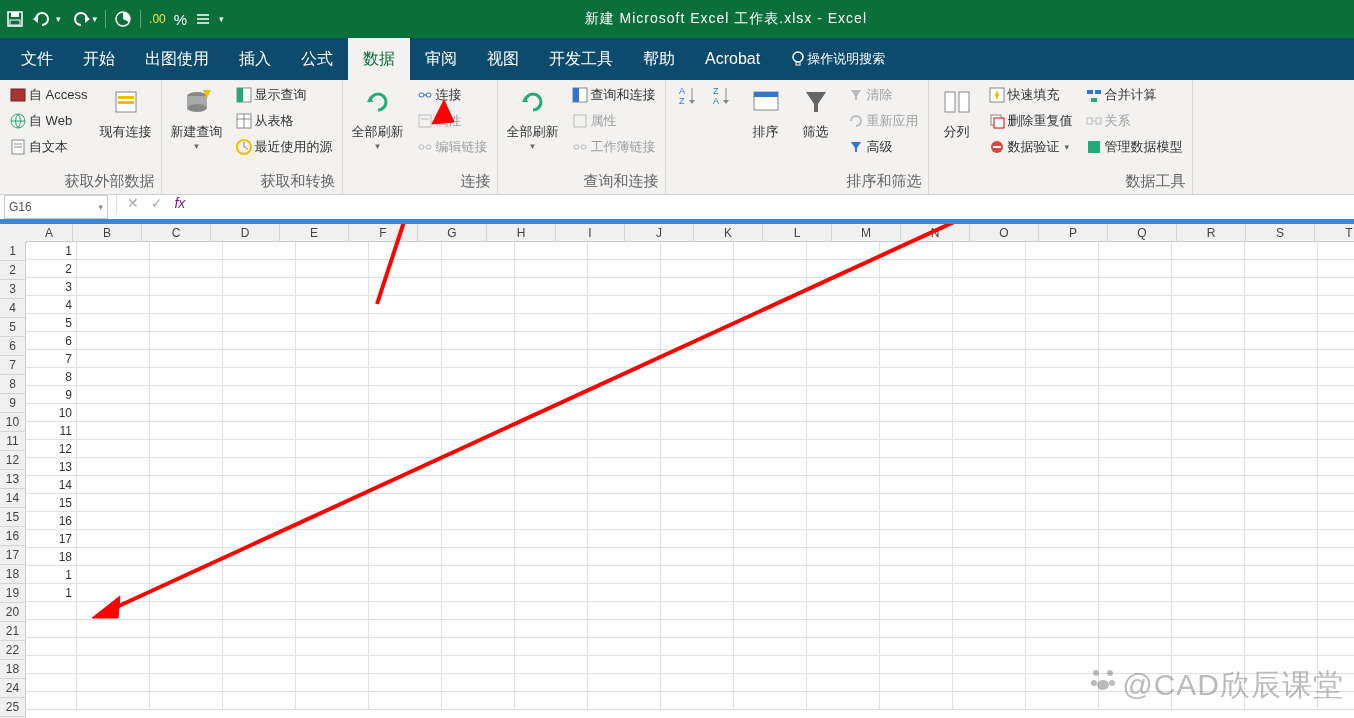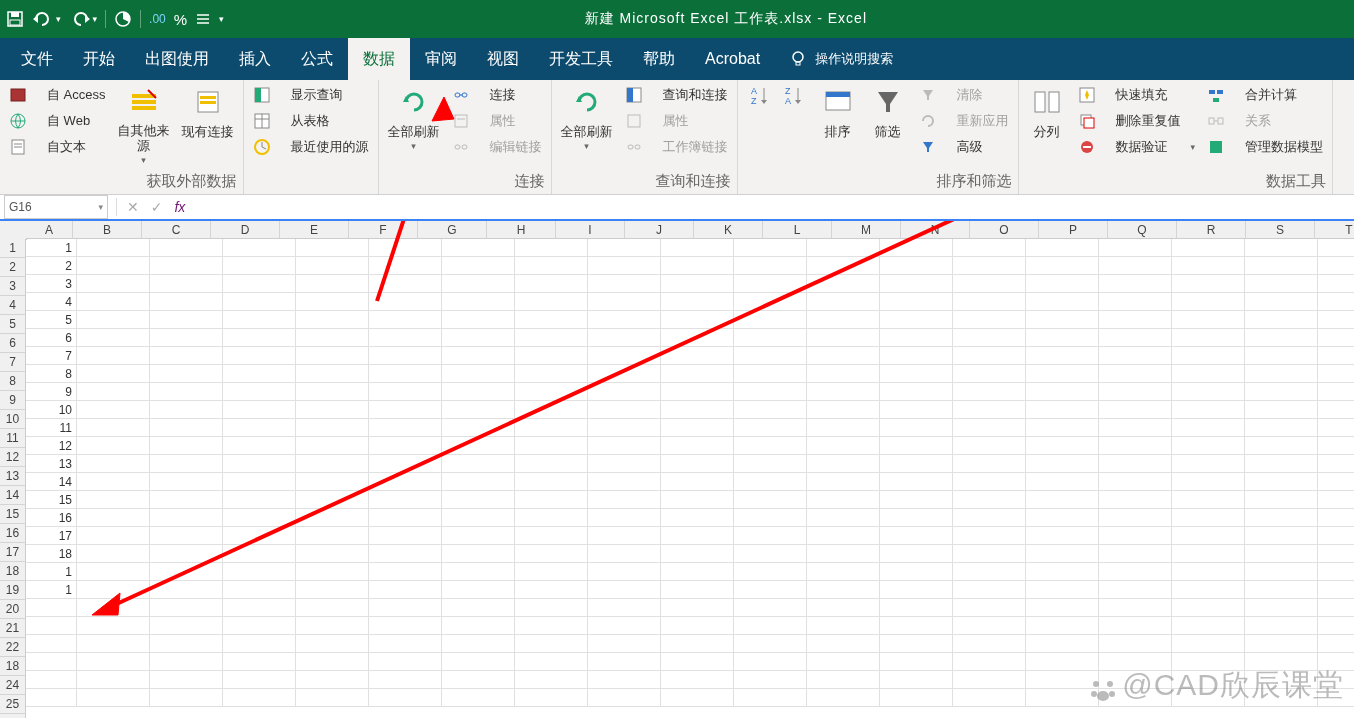--- a/index.html
+++ b/index.html
@@ -5,52 +5,52 @@
 html,body{margin:0;padding:0;font-family:"Microsoft YaHei","Segoe UI",sans-serif;font-size:13px;background:#fff;overflow:hidden;width:1354px;height:718px;color:#333}
 .titlebar{height:38px;background:#0b6f3a;color:#fff;display:flex;align-items:center;padding:0 6px}
 .qat{display:flex;align-items:center;gap:8px}
 .qat .sep{width:1px;height:18px;background:rgba(255,255,255,.35)}
 .qat-btn{display:flex;align-items:center;gap:2px;cursor:pointer}
 .qat-btn svg{display:block}
 .title-text{flex:1;text-align:center;font-size:14px;letter-spacing:1px;padding-right:120px}
 .tabs-row{height:42px;background:#0c4a6e;display:flex;align-items:stretch;padding:0 6px}
 .tab{color:#fff;font-size:16px;padding:0 15px;display:flex;align-items:center;cursor:pointer}
 .tab.active{background:#f3f2f1;color:#0b6f3a}
-.tell-me{display:flex;align-items:center;gap:8px;color:#fff;padding:0 14px;cursor:text}
+.tell-me{display:flex;align-items:center;color:#fff;padding:0 14px;cursor:text}
 .tell-me svg{display:block}
 .ribbon{height:114px;background:#f3f2f1;border-bottom:1px solid #d0d0d0;display:flex}
 .group{border-right:1px solid #d8d8d8;display:flex;flex-direction:column;padding:2px 6px 0}
 .group-body{flex:1;display:flex;align-items:flex-start;gap:6px}
 .group-title{text-align:right;font-size:15px;color:#666;padding:3px 0}
 .big-btn{display:flex;flex-direction:column;align-items:center;justify-content:flex-start;width:58px;height:86px;cursor:pointer;text-align:center;font-size:13px;line-height:15px}
 .big-btn .ic{height:40px;display:flex;align-items:center;justify-content:center}
 .big-btn .lbl{margin-top:2px}
 .big-btn .drop::after{content:"▾";font-size:9px;color:#666;display:block}
-.small-btn{display:flex;align-items:center;gap:20px;font-size:13px;height:26px;padding:0 3px;cursor:pointer}
+.small-btn{display:flex;align-items:center;gap:2px;font-size:13px;height:26px;padding:0 3px;cursor:pointer}
 .small-btn.disabled{color:#a0a0a0}
 .stack{display:flex;flex-direction:column;justify-content:flex-start}
-.namebox-row{height:24px;border-bottom:2px solid #3b82f6;display:flex;align-items:center;background:#fff}
+.namebox-row{height:24px;border-bottom:5px solid #3b82f6;display:flex;align-items:flex-start;background:#fff}
 .name-box{width:94px;height:22px;border:1px solid #ccc;margin:0 4px;font-size:12px;display:flex;align-items:center;padding:0 4px;color:#555}
 .name-box .dd{margin-left:auto;color:#888;font-size:9px}
 .fx-sep{width:1px;height:18px;background:#ddd;margin:0 4px}
 .fx-btn{color:#aaa;padding:0 6px;font-size:14px}
 .fx-italic{font-style:italic;color:#701a75}
 .formula-bar{flex:1;height:22px;padding:0 6px}
 .sheet-area{position:relative;background:#fff}
 .corner{position:absolute;top:0;left:0;width:26px;height:18px;background:#f0f0f0;border-right:1px solid #ccc;border-bottom:1px solid #ccc}
 .col-headers{position:absolute;top:0;left:26px;right:0;height:18px;display:flex}
 .col-h{width:68px;border-right:1px solid #d4d4d4;border-bottom:1px solid #ccc;background:#f0f0f0;font-size:12px;text-align:center;line-height:18px;color:#444;flex:none}
 .col-h.first{width:46px}
 .row-headers{position:absolute;top:18px;left:0;width:26px}
 .row-h{height:18px;border-bottom:1px solid #d4d4d4;border-right:1px solid #ccc;background:#f0f0f0;font-size:12px;text-align:center;line-height:18px;color:#444}
 .cells{position:absolute;top:18px;left:26px;right:0}
 .cell-row{display:flex;height:18px}
 .cell{width:68px;border-right:1px solid #e0e0e0;border-bottom:1px solid #e0e0e0;font-size:12px;line-height:18px;padding-right:4px;text-align:right;flex:none}
 .cell.first{width:46px}
-.watermark{position:absolute;right:10px;bottom:12px;font-size:30px;color:rgba(120,120,120,.5);font-weight:400;letter-spacing:1px;display:flex;align-items:flex-end;gap:4px}
+.watermark{position:absolute;right:10px;bottom:12px;font-size:30px;color:rgba(120,120,120,.5);font-weight:400;letter-spacing:1px;display:flex;align-items:flex-start;gap:4px}
 .arrows{position:absolute;top:0;left:0;pointer-events:none}
 .arrows line, .arrows polygon{stroke:#ff0000;fill:#ff0000}
 .ic-box{width:32px;height:32px}
 </style>
 </head>
 <body>
 
 <div class="titlebar">
   <div class="qat">
     <span class="qat-btn">
@@ -75,21 +75,21 @@
         <span style="font-size:9px;color:#fff">▾</span>
       </span>
     <span class="sep"></span>
     <span class="qat-btn">
         <svg width="18" height="18">
           <circle cx="9" cy="9" r="7" fill="none" stroke="#fff" stroke-width="1.5"></circle>
           <path d="M9 9 L9 2 A7 7 0 0 1 15 12 Z" fill="#fff"></path>
         </svg>
       </span>
     <span class="sep"></span>
-    <span class="qat-btn" style="color:#7dd3fc;font-size:12px">.00</span>
+    <span class="qat-btn" style="color:#fde047;font-size:12px">.00</span>
     <span class="qat-btn" style="color:#fff;font-size:15px">%</span>
     <span class="qat-btn">
         <svg width="16" height="14">
           <line x1="2" y1="3" x2="14" y2="3" stroke="#fff" stroke-width="1.5"></line>
           <line x1="2" y1="7" x2="14" y2="7" stroke="#fff" stroke-width="1.5"></line>
           <line x1="2" y1="11" x2="14" y2="11" stroke="#fff" stroke-width="1.5"></line>
         </svg>
       </span>
     <span class="qat-btn" style="color:#fff;font-size:9px">▾</span>
   </div>
@@ -143,45 +143,45 @@
               <rect x="3" y="2" width="12" height="14" fill="#fff" stroke="#888"></rect>
               <line x1="5" y1="6" x2="13" y2="6" stroke="#888"></line>
               <line x1="5" y1="9" x2="13" y2="9" stroke="#888"></line>
             </svg>
             <span>自文本</span>
           </div>
       </div>
       <div class="big-btn">
           <div class="ic">
             <svg class="ic-box">
-              <rect x="4" y="14" width="24" height="4" fill="#f0c000"></rect>
-              <rect x="4" y="20" width="24" height="4" fill="#f0c000"></rect>
-              <rect x="4" y="8" width="24" height="4" fill="#f0c000"></rect>
-              <path d="M20 4 L28 12" stroke="#d00" stroke-width="2"></path>
-            </svg>
-          </div>
-          <span class="lbl">自其他来源</span>
-          <span class="drop"></span>
-        </div>
-      <div class="big-btn">
-          <div class="ic">
-            <svg class="ic-box">
               <rect x="6" y="6" width="20" height="20" fill="#fff" stroke="#888"></rect>
               <rect x="8" y="10" width="16" height="3" fill="#f0c000"></rect>
               <rect x="8" y="15" width="16" height="3" fill="#f0c000"></rect>
             </svg>
           </div>
           <span class="lbl">现有连接</span>
         </div>
     </div>
     <div class="group-title">获取外部数据</div>
   </div>
 
   <div class="group">
     <div class="group-body">
+      <div class="big-btn">
+          <div class="ic">
+            <svg class="ic-box">
+              <ellipse cx="16" cy="10" rx="10" ry="4" fill="#888"></ellipse>
+              <rect x="6" y="10" width="20" height="12" fill="#aaa"></rect>
+              <ellipse cx="16" cy="22" rx="10" ry="4" fill="#888"></ellipse>
+              <polygon points="22,4 30,4 26,12" fill="#f0c000"></polygon>
+            </svg>
+          </div>
+          <span class="lbl">新建查询</span>
+          <span class="drop"></span>
+        </div>
       <div class="stack">
         <div class="small-btn">
             <svg width="18" height="18">
               <rect x="2" y="2" width="14" height="14" fill="#fff" stroke="#888"></rect>
               <rect x="2" y="2" width="6" height="14" fill="#2a7"></rect>
             </svg>
             <span>显示查询</span>
           </div>
         <div class="small-btn">
             <svg width="18" height="18">
@@ -194,20 +194,21 @@
         <div class="small-btn">
             <svg width="18" height="18">
               <circle cx="9" cy="9" r="7" fill="none" stroke="#f0c000" stroke-width="2"></circle>
               <line x1="9" y1="9" x2="9" y2="4" stroke="#888"></line>
               <line x1="9" y1="9" x2="13" y2="11" stroke="#888"></line>
             </svg>
             <span>最近使用的源</span>
           </div>
       </div>
     </div>
+    <div class="group-title">获取和转换</div>
   </div>
 
   <div class="group">
     <div class="group-body">
       <div class="big-btn">
           <div class="ic">
             <svg class="ic-box">
               <path d="M8 16 A8 8 0 1 1 16 24" fill="none" stroke="#2a7" stroke-width="3"></path>
               <polygon points="5,16 11,16 8,10" fill="#2a7"></polygon>
             </svg>

